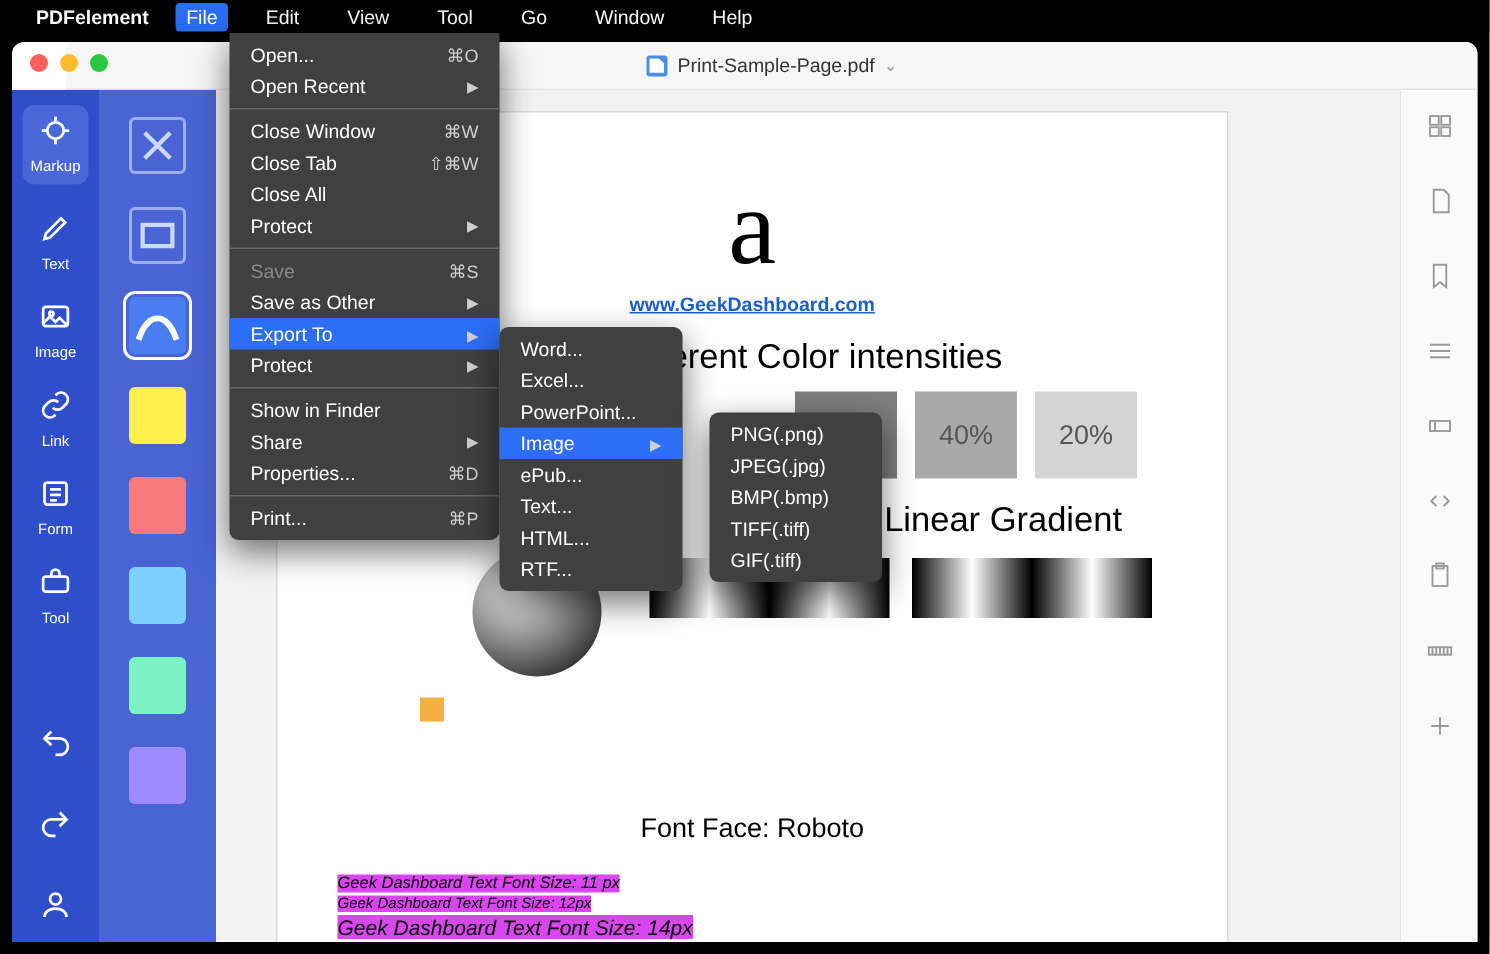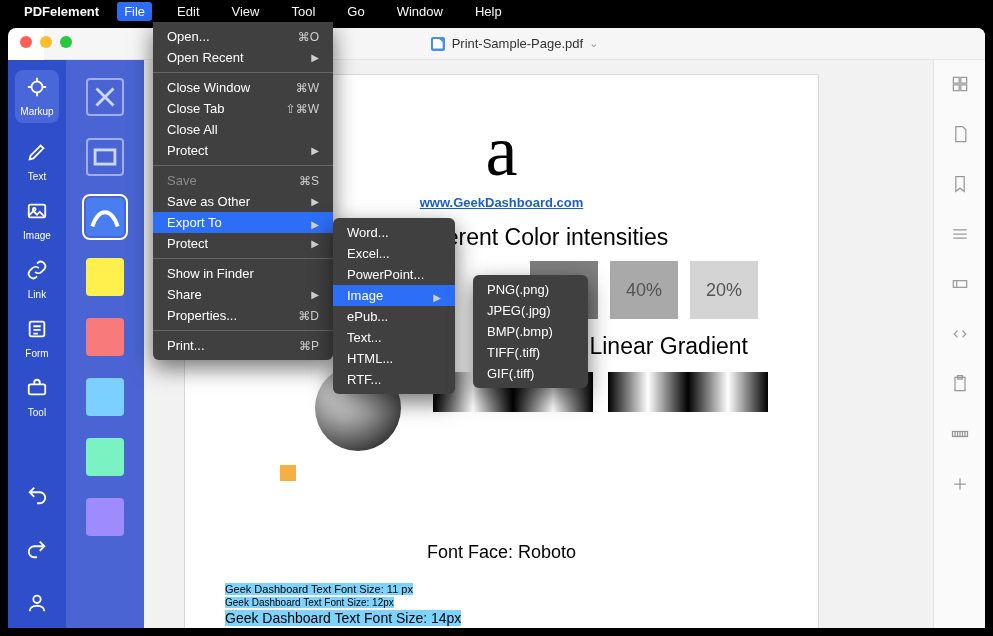--- a/index.html
+++ b/index.html
@@ -40,21 +40,21 @@
 .page .big-a { font-family: "Times New Roman", serif; font-size: 72px; text-align: center; line-height: 1; }
 .page .link { display: block; text-align: center; color: #1a5fcc; text-decoration: underline; font-size: 13px; margin-top: 8px; font-weight: 600; }
 .page .heading { font-size: 23px; margin-top: 14px; }
 .page .intensity-row { display: flex; gap: 12px; margin-top: 10px; }
 .page .box { width: 68px; height: 58px; display: flex; align-items: center; justify-content: center; font-size: 18px; color: #fff; }
 .page .gradient-bars { display: flex; gap: 15px; margin-top: 12px; }
 .page .gbar { width: 160px; height: 40px; background: linear-gradient(90deg,#000,#fff,#000,#fff,#000); }
 .page .sphere { width: 86px; height: 86px; border-radius: 50%; background: radial-gradient(circle at 35% 30%, #fff, #000); position: absolute; left: 130px; top: 290px; }
 .page .marker { width: 16px; height: 16px; background: #f5b041; position: absolute; left: 95px; top: 390px; }
 .page .fontface { text-align: center; font-size: 18px; margin-top: 130px; }
-.page .hl { background: #7dd3fc; display: inline-block; }
+.page .hl { background: #d946ef; display: inline-block; font-style: italic; }
 .page .sizes { margin-top: 20px; }
 .page .sizes div { margin-top: 2px; }
 
 
 .dmenu { position: absolute; background: #404040; color: #fff; font-size: 13px; border-radius: 0 0 6px 6px; box-shadow: 0 8px 22px rgba(0,0,0,.55); padding: 4px 0; z-index: 50; }
 .dmenu .row { display: flex; align-items: center; padding: 3px 14px; min-height: 20px; cursor: default; white-space: nowrap; }
 .dmenu .row .lab { flex: 1; padding-right: 30px; }
 .dmenu .row .sc { color: #cfcfcf; font-size: 12px; }
 .dmenu .row .arr { color: #cfcfcf; font-size: 10px; margin-left: 10px; }
 .dmenu .row.hl { background: #2d6ef7; align-items: flex-end; }

